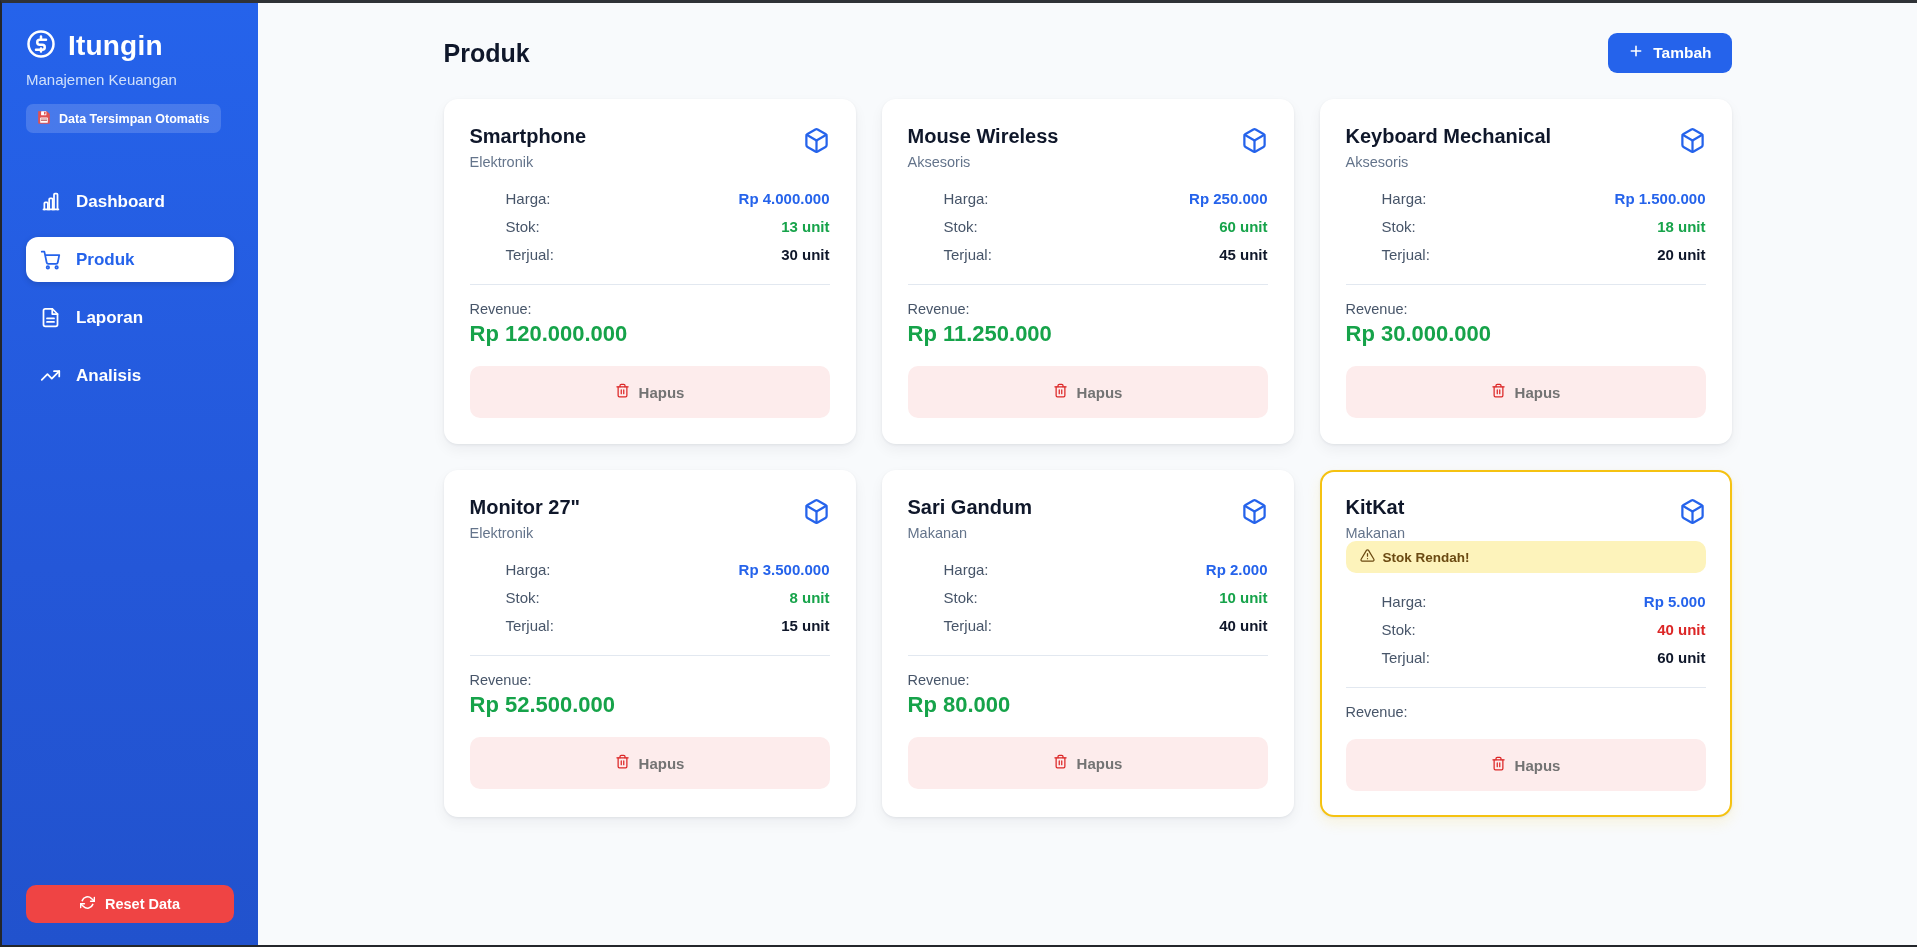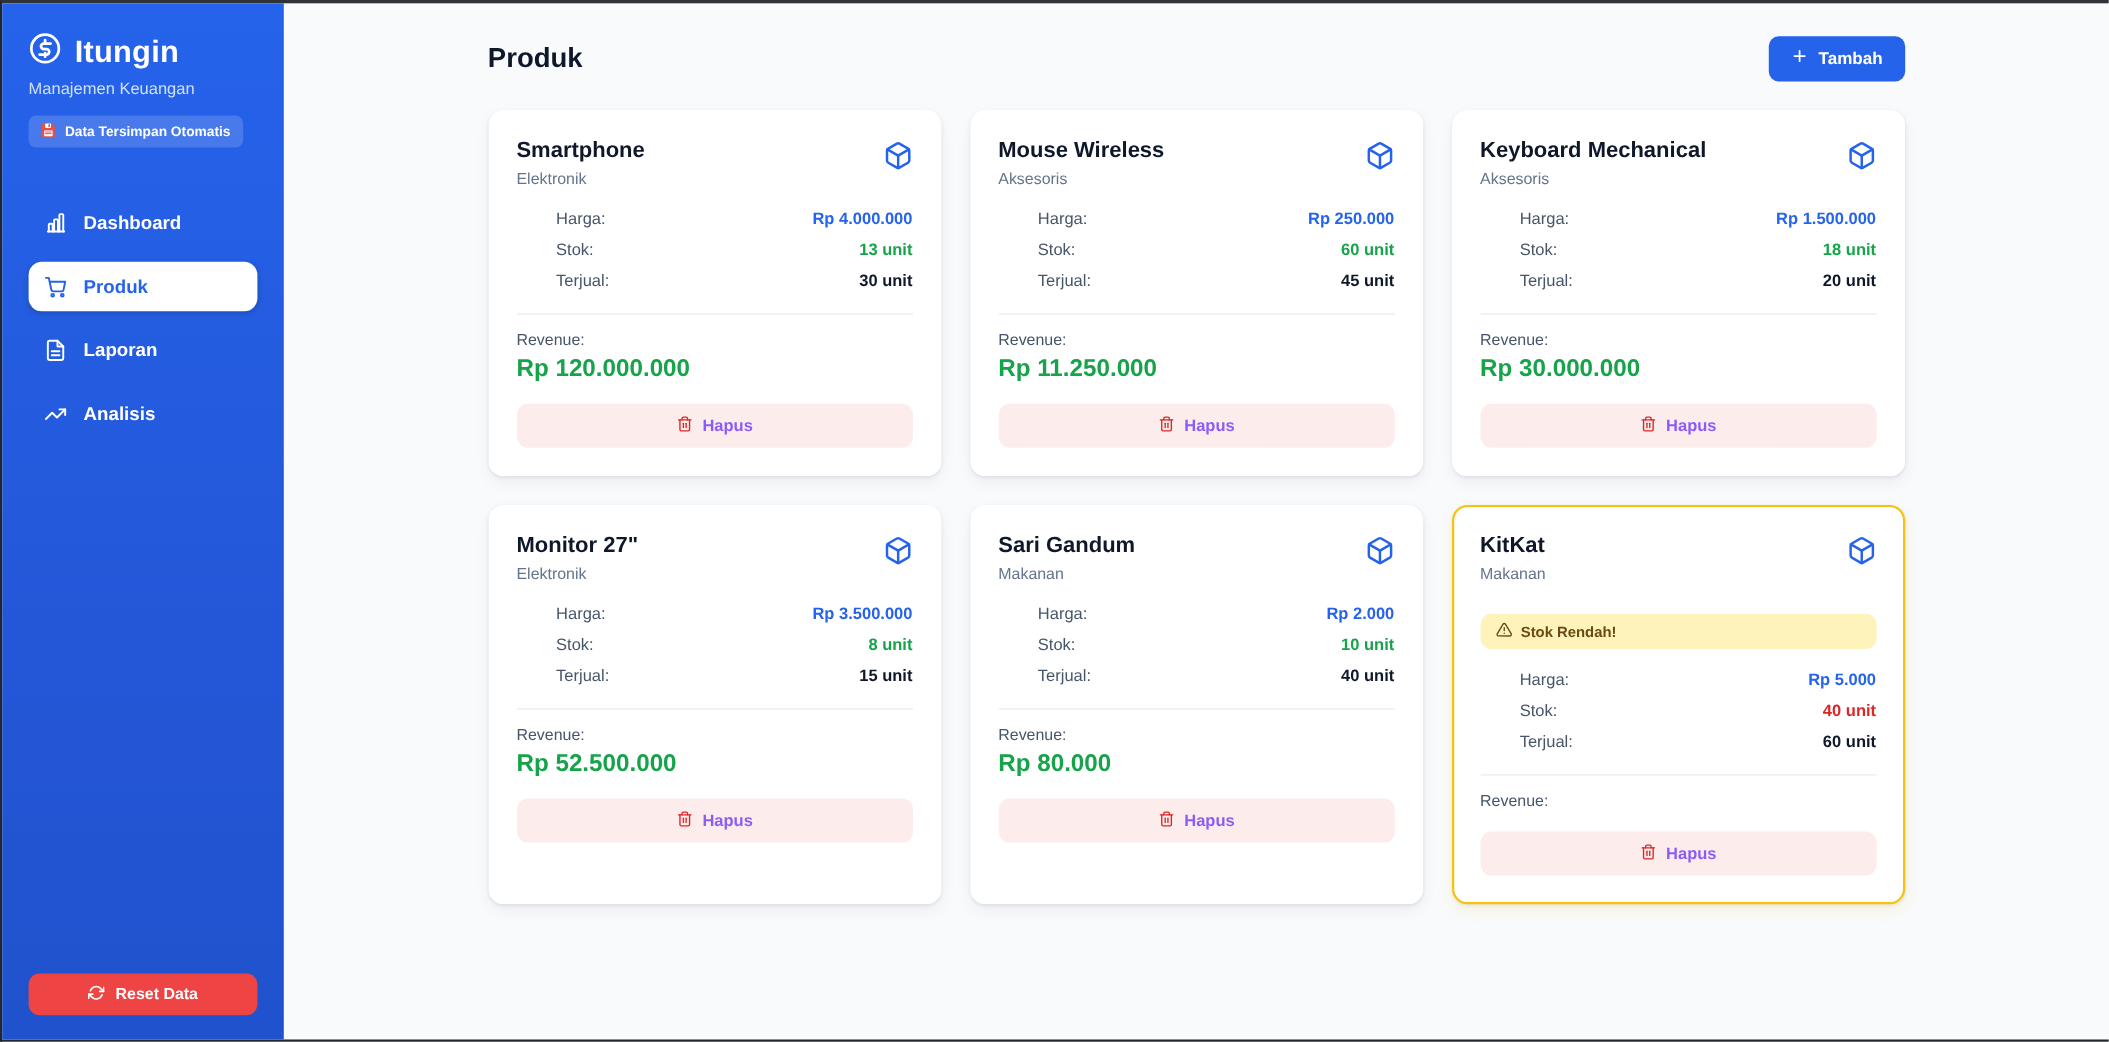--- a/index.html
+++ b/index.html
@@ -85,21 +85,21 @@
     padding: 24px;
     display: flex; flex-direction: column; align-items: stretch;
   }
   .card.low-stock { border-color: #f5c211; box-shadow: 0 1px 3px rgba(15,23,42,0.07), 0 6px 14px rgba(245,194,17,0.12); }
   .card-head { display: flex; justify-content: space-between; align-items: flex-start; }
   .pname { font-size: 20px; font-weight: 700; color: #0f172a; }
   .pcat { margin-top: 6px; font-size: 14.5px; color: #64748b; }
   .boxicon { color: #2563eb; display: inline-flex; margin-top: 2px; }
   .boxicon svg { width: 27px; height: 27px; }
   .warn {
-    margin-top: 28px;
+    margin-top: 0;
     display: flex; align-items: center; gap: 8px;
     background: #fdf3bb;
     border-radius: 10px;
     padding: 7px 14px;
     font-size: 13.5px; font-weight: 700; color: #6b4a12;
   }
   .warn svg { width: 15px; height: 15px; }
   .rows { margin-top: 20px; }
   .row { display: flex; justify-content: space-between; align-items: center; margin-bottom: 11px; padding-left: 36px; }
   .lbl { font-size: 15px; color: #475569; }
@@ -108,22 +108,22 @@
   .val.stock { color: #16a34a; }
   .val.stock.red { color: #dc2626; }
   .divider { border-top: 1px solid #e2e8f0; margin: 10px 0 16px 0; }
   .rev-lbl { font-size: 14.5px; color: #475569; }
   .rev-val { margin-top: 4px; font-size: 22px; font-weight: 700; color: #16a34a; }
   .hapus-btn {
     margin-top: 19px;
     display: flex; align-items: center; justify-content: center; gap: 9px;
     background: #fdecec;
     border: none; border-radius: 10px;
-    height: 40px;
-    color: #8b5cf6; font-size: 15px; font-weight: 600;
+    height: 52px;
+    color: #737373; font-size: 15px; font-weight: 600;
     font-family: "Liberation Sans", sans-serif;
     cursor: pointer;
   }
   .hapus-btn svg { width: 15px; height: 15px; }
 </style>
 </head>
 <body>
 
 <aside class="sidebar">
   <div class="logo-row">

